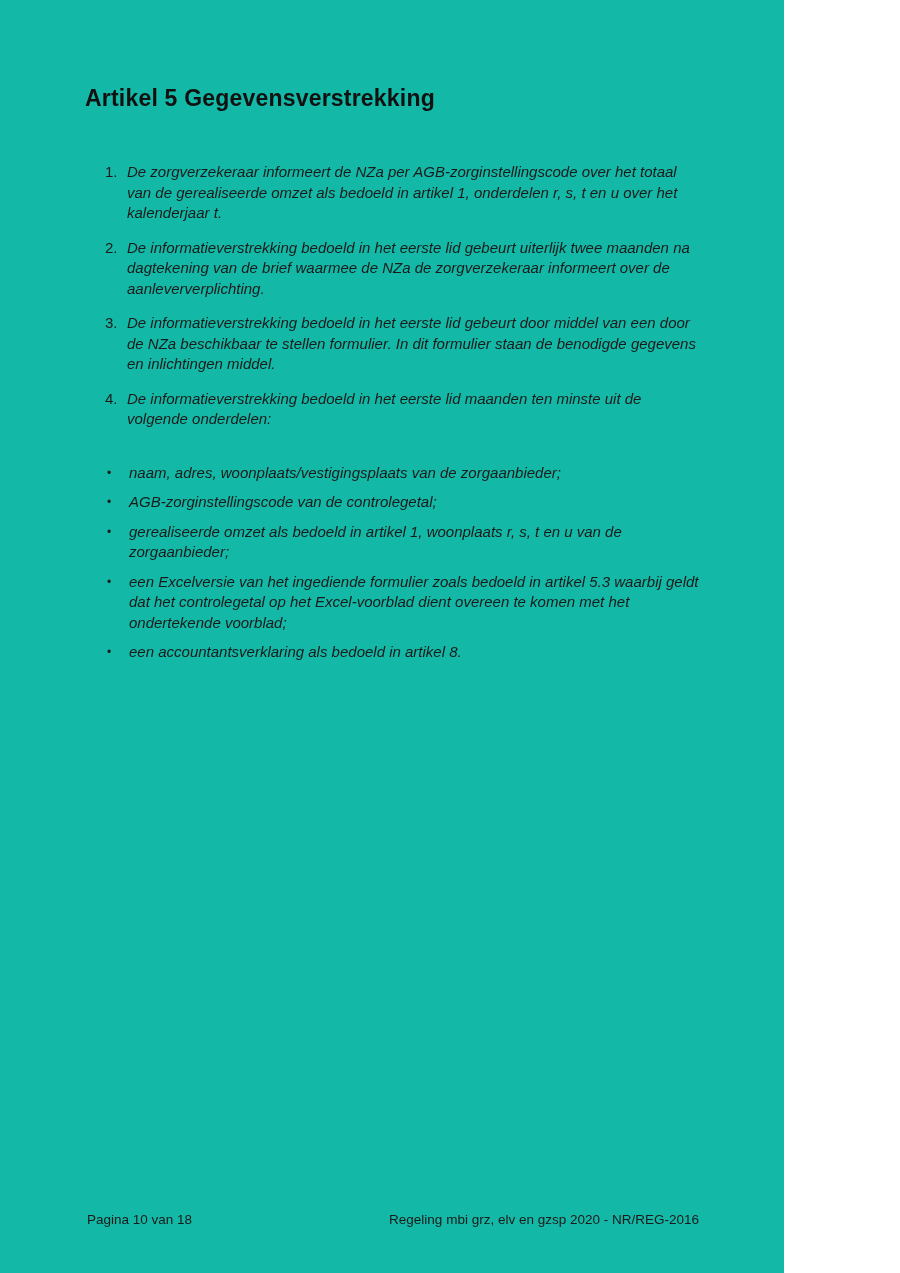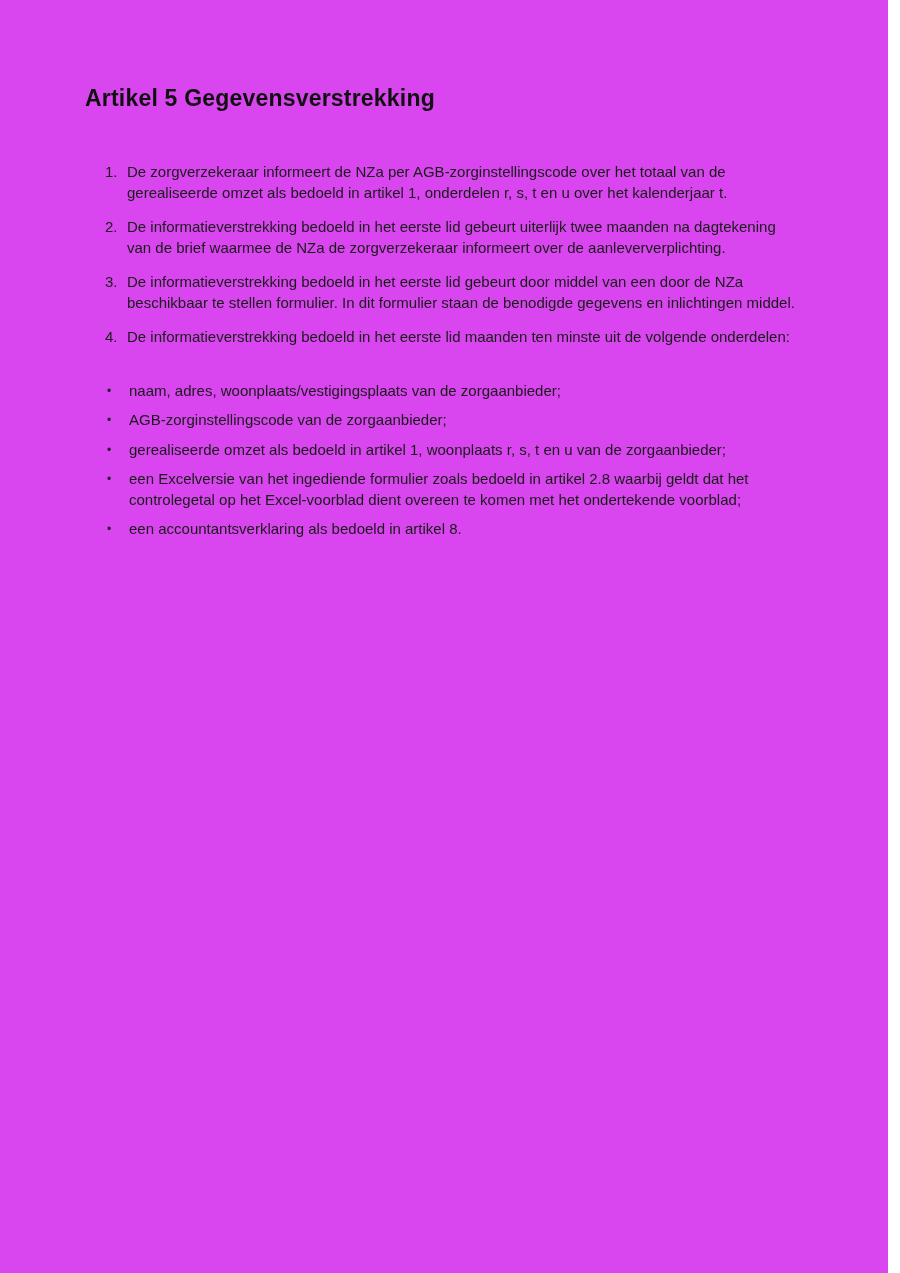--- a/index.html
+++ b/index.html
@@ -2,23 +2,23 @@
 <html><head>
 <meta charset="utf-8">
 <style>
   html, body {
     margin: 0;
     padding: 0;
     background: #ffffff;
   }
   .page {
     position: relative;
-    width: 888px;
+    width: 784px;
     height: 1273px;
-    background: #d946ef;
+    background: #14b8a6;
     font-family: "Liberation Sans", "DejaVu Sans", sans-serif;
     color: #1a1a1a;
     overflow: hidden;
     box-sizing: border-box;
   }
   .doc-title {
     margin: 0;
     padding: 85px 0 0 85px;
     font-size: 23px;
     font-weight: bold;
@@ -41,20 +41,21 @@
   }
   .bullet-col {
     flex: 0 0 22px;
     font-size: 12px;
     line-height: 20.5px;
     padding-left: 2px;
   }
   .item-text {
     flex: 1 1 auto;
     max-width: 690px;
+    font-style: italic;
   }
   .bullet-list {
     margin-top: 33px;
   }
   .bullet-item { margin-bottom: 9px; }
   .footer {
     position: absolute;
     left: 87px;
     right: 85px;
     top: 1212px;
@@ -90,32 +91,36 @@
       <span class="item-text">De informatieverstrekking bedoeld in het eerste lid maanden ten minste uit de volgende onderdelen:</span>
     </div>
 
     <div class="bullet-list">
       <div class="bullet-item">
         <span class="bullet-col">•</span>
         <span class="item-text">naam, adres, woonplaats/vestigingsplaats van de zorgaanbieder;</span>
       </div>
       <div class="bullet-item">
         <span class="bullet-col">•</span>
-        <span class="item-text">AGB-zorginstellingscode van de zorgaanbieder;</span>
+        <span class="item-text">AGB-zorginstellingscode van de controlegetal;</span>
       </div>
       <div class="bullet-item">
         <span class="bullet-col">•</span>
         <span class="item-text">gerealiseerde omzet als bedoeld in artikel 1, woonplaats r, s, t en u van de zorgaanbieder;</span>
       </div>
       <div class="bullet-item">
         <span class="bullet-col">•</span>
-        <span class="item-text">een Excelversie van het ingediende formulier zoals bedoeld in artikel 2.8 waarbij geldt dat het controlegetal op het Excel-voorblad dient overeen te komen met het ondertekende voorblad;</span>
+        <span class="item-text">een Excelversie van het ingediende formulier zoals bedoeld in artikel 5.3 waarbij geldt dat het controlegetal op het Excel-voorblad dient overeen te komen met het ondertekende voorblad;</span>
       </div>
       <div class="bullet-item">
         <span class="bullet-col">•</span>
         <span class="item-text">een accountantsverklaring als bedoeld in artikel 8.</span>
       </div>
     </div>
 
   </div>
 
+  <div class="footer">
+    <span>Pagina 10 van 18</span>
+    <span>Regeling mbi grz, elv en gzsp 2020 - NR/REG-2016</span>
+  </div>
 
 </div>
 
 </body></html>

